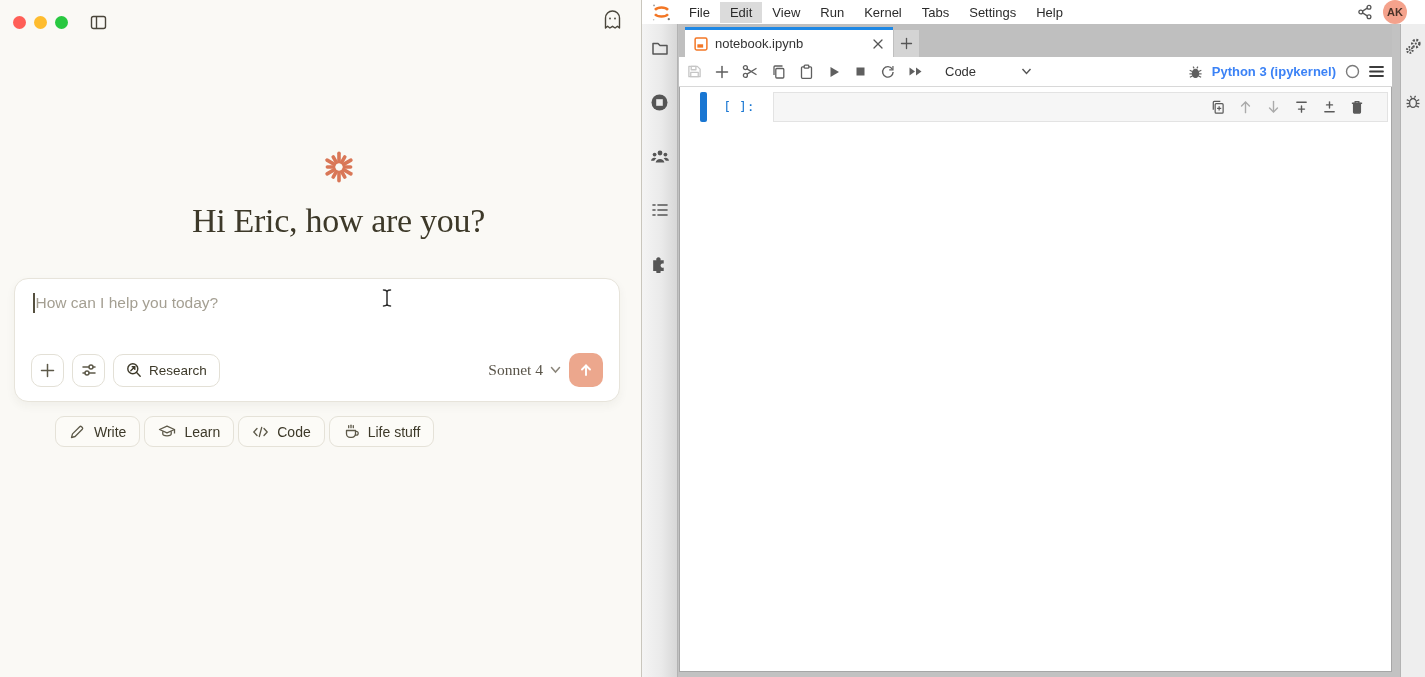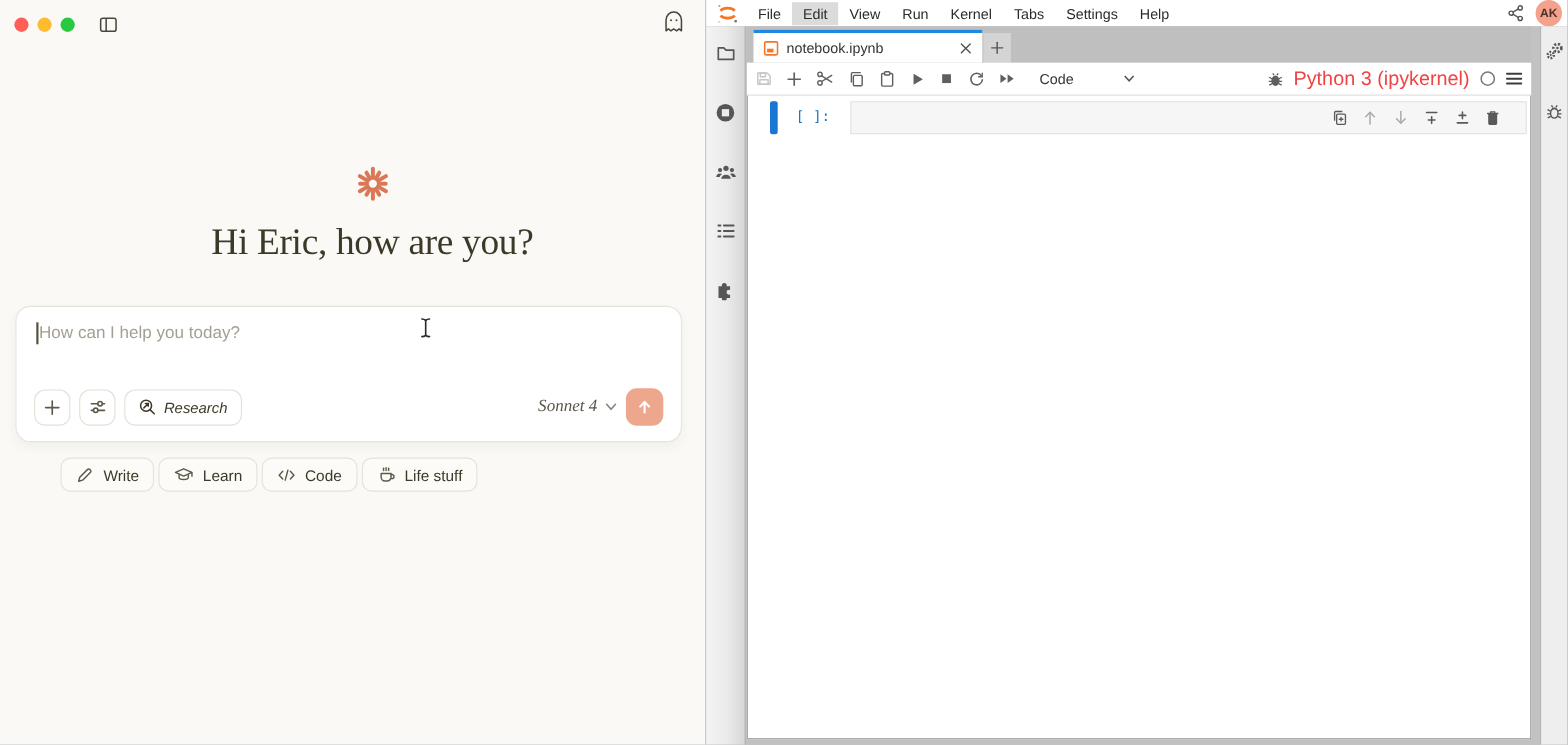--- a/index.html
+++ b/index.html
@@ -15,21 +15,21 @@
   .ghost-btn { position:absolute; top:8px; right:18px; color:#4a463b; }
 
   .claude-main { position:absolute; top:148px; left:0; width:100%; display:flex; flex-direction:column; align-items:center;margin-left:18px; }
   .greeting { margin-top:16px; font-family:"Liberation Serif","DejaVu Serif",serif; font-size:34px; color:#3D3929; letter-spacing:-0.3px; }
 
   .composer { position:absolute; top:278px; left:14px; width:606px; height:124px; background:#fff;
               border:1px solid #E7E4DB; border-radius:14px; box-shadow:0 4px 10px rgba(60,55,40,0.05);padding-left:38px; }
   .composer-text { position:absolute; top:14px; left:18px; display:flex; align-items:center; }
   .caret { width:1.5px; height:20px; background:#55503F; margin-right:1px; }
   .placeholder { font-size:15.5px; color:#A49F92; }
-  .composer-row { position:absolute; left:16px; right:16px; bottom:14px; display:flex; align-items:center; gap:8px;font-style:italic; }
+  .composer-row { position:absolute; left:16px; right:16px; bottom:14px; display:flex; align-items:center; gap:8px; }
   .icon-btn { width:33px; height:33px; border:1px solid #E3E0D6; border-radius:10px; background:#fff;
               display:flex; align-items:center; justify-content:center; color:#5d5949; }
   .research-pill { height:33px; padding:0 12px; border:1px solid #E3E0D6; border-radius:10px; background:#fff;
               display:flex; align-items:center; gap:7px; color:#3d3929; font-size:13.5px; }
   .model-select { margin-left:auto; display:flex; align-items:center; gap:7px; color:#5A554A;
               font-family:"Liberation Serif","DejaVu Serif",serif; font-size:15.5px; }
   .send-btn { width:34px; height:34px; border-radius:10px; display:flex; align-items:center; justify-content:center; border:none; }
 
   .chips { position:absolute; top:416px; left:55px; display:flex; gap:4px; }
   .chip { height:31px; padding:0 13px; border:1px solid #E5E2D8; border-radius:9px; background:#FCFBF7;
@@ -37,21 +37,21 @@
   .chip svg { color:#5d5949; }
 
   .mouse-cursor { position:absolute; top:288px; left:380px; }
 
   
   .jupyter { position:relative; width:783px; height:677px; flex:none; background:#c2c2c2; }
   .jmenubar { position:absolute; top:0; left:0; right:0; height:24px; background:#fff; display:flex; align-items:center; }
   .jlogo { margin:0 6px 0 8px; }
   .jmenu-item { font-size:13px; color:#2b2b2b; padding:3px 10px; }
   .jmenu-item.active { background:#DBDBDB; }
-  .jmenubar-right { margin-left:auto; display:flex; align-items:center; gap:10px; padding-right:5px; }
+  .jmenubar-right { margin-left:auto; display:flex; align-items:center; gap:10px; padding-right:18px; }
   .share { color:#555; }
   .avatar { width:24px; height:24px; border-radius:50%; background:#F4A28C; color:#4a3328;
             font-size:11px; font-weight:bold; display:flex; align-items:center; justify-content:center; }
 
   .dock { position:absolute; top:24px; left:0; right:0; bottom:0; background:#c2c2c2; }
   .left-strip { position:absolute; left:0; top:0; bottom:0; width:36px;
             background:linear-gradient(90deg,#f4f4f4,#eaeaea 55%,#d7d7d7); border-right:1px solid #b3b3b3;
             display:flex; flex-direction:column; align-items:center; padding-top:15px; gap:36px; color:#565656; }
   .right-strip { position:absolute; right:0; top:0; bottom:0; width:25px; background:#eeeeee; border-left:1px solid #b3b3b3;
             display:flex; flex-direction:column; align-items:center; padding-top:14px; gap:38px; color:#565656; }
@@ -62,21 +62,21 @@
           gap:7px; padding:0 9px; font-size:13px; color:#333; }
   .ntab .title { flex:1; }
   .tab-close { color:#555; }
   .newtab { width:25px; height:27px; background:#d4d4d4; margin-left:1px; display:flex; align-items:center; justify-content:center; color:#555; }
   .toolbar { height:30px; background:#fff; border-bottom:1px solid #d8d8d8; display:flex; align-items:center;
              padding:0 8px; gap:13px; flex:none; color:#5f5f5f; }
   .tool.disabled { color:#c6c6c6; }
   .celltype { font-size:13px; color:#333; margin-left:9px; }
   .celltype-chevron { margin-left:32px; color:#555; }
   .toolbar-right { margin-left:auto; display:flex; align-items:center; gap:9px; }
-  .kernel-name { font-size:18px; color:#ef4444; }
+  .kernel-name { font-size:13px; color:#3b82f6;font-weight:bold; }
   .nbcontent { flex:1; background:#fff; border:1px solid #a6a6a6; border-top:none; position:relative; overflow:hidden; }
 
   .cell { display:flex; align-items:flex-start; margin-top:5px; }
   .cell-bar { width:7px; height:30px; border-radius:2px; margin-left:20px; flex:none; }
   .cell-prompt { width:56px; margin-left:4px; font-family:"DejaVu Sans Mono","Liberation Mono",monospace;
                  font-size:13px; color:#1976D2; line-height:30px; text-align:center; flex:none; }
   .cell-input { flex:1; height:30px; background:#f6f6f6; border:1px solid #e3e3e3; margin-left:6px; margin-right:3px; position:relative; }
   .cell-toolbar { position:absolute; right:23px; top:6px; display:flex; gap:13px; color:#5a5a5a; }
   .cell-toolbar .dim { color:#ababab; }
 </style>

